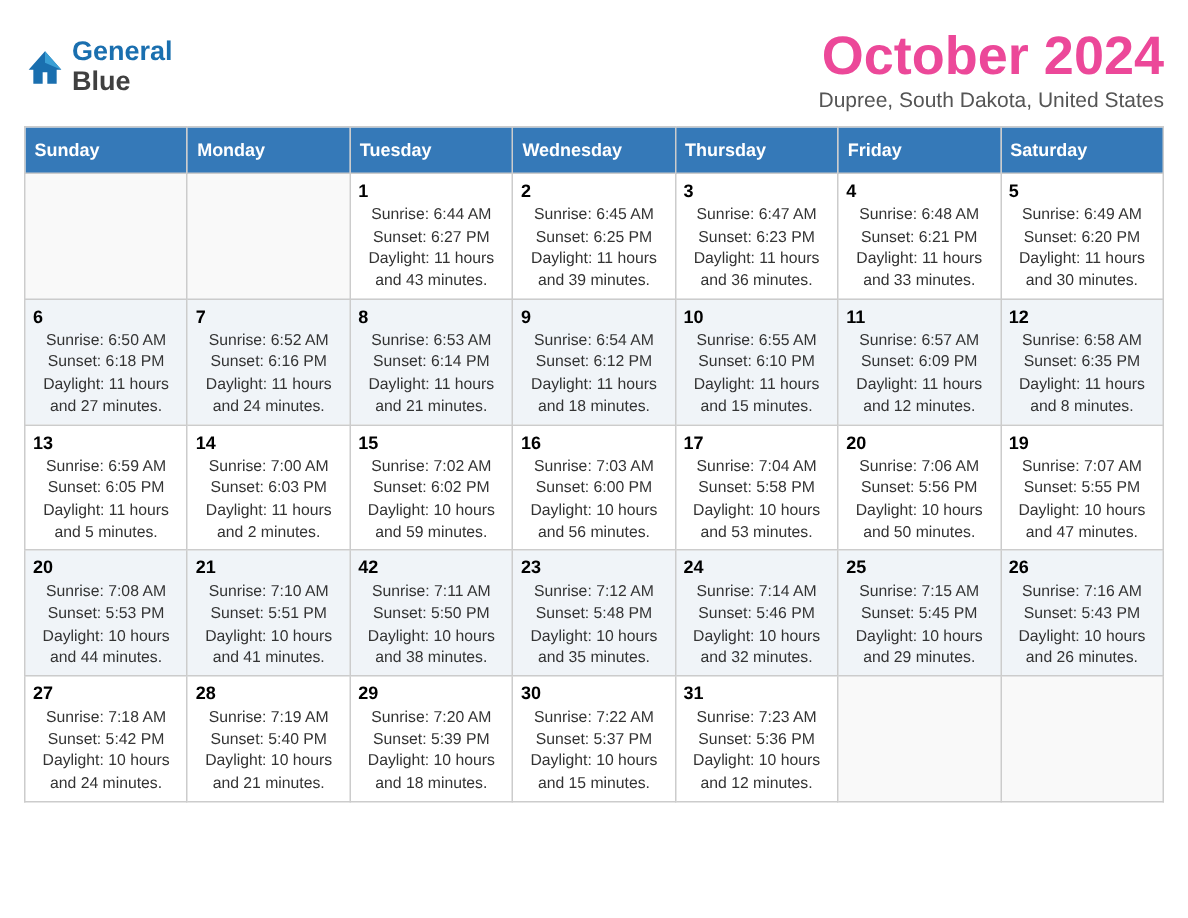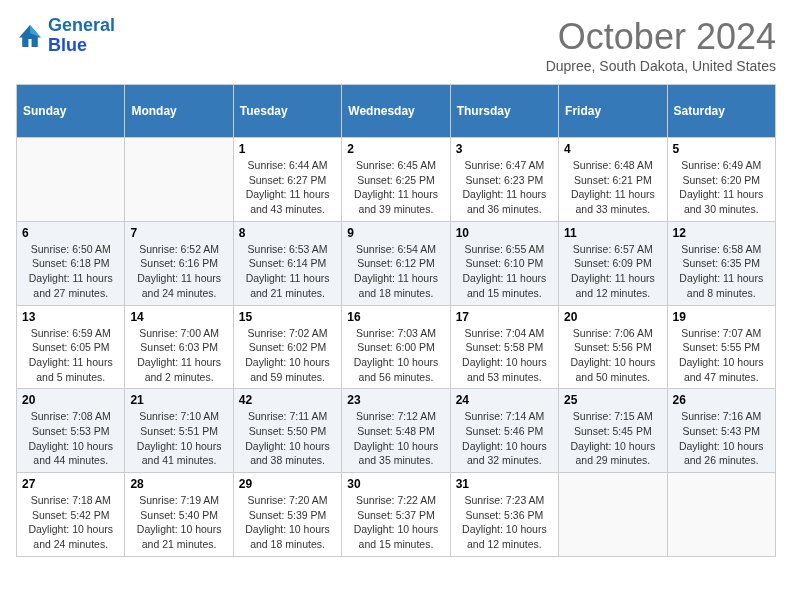--- a/index.html
+++ b/index.html
@@ -6,21 +6,21 @@
     body {
       font-family: Arial, sans-serif;
       background: #fff;
       width: 792px;
       min-height: 612px;
       padding: 16px;
     }
     .header {
       display: flex;
       justify-content: space-between;
-      align-items: flex-start;
+      align-items: center;
       margin-bottom: 10px;
     }
     .logo {
       display: flex;
       align-items: center;
       gap: 4px;
     }
     .logo-text {
       font-size: 18px;
       font-weight: bold;
@@ -32,37 +32,37 @@
     }
     .logo-icon {
       width: 28px;
       height: 28px;
     }
     .title-block {
       text-align: right;
     }
     .month-title {
       font-size: 36px;
-      font-weight: normal;
-      color: #737373;
+      font-weight: bold;
+      color: #ec4899;
     }
     .location {
       font-size: 14px;
       color: #555;
     }
     .calendar {
       width: 100%;
       border-collapse: collapse;
       font-size: 11px;
     }
     .calendar th {
       background-color: #3579b8;
       color: #fff;
       text-align: left;
-      padding: 19px 6px;
+      padding: 8px 6px;
       font-size: 12px;
       font-weight: bold;
       border: 1px solid #ccc;
     }
     .calendar td {
       border: 1px solid #ccc;
       vertical-align: top;
       padding: 4px 5px;
       width: 108px;
       min-height: 80px;
@@ -91,21 +91,21 @@
 <body>
 
 <div class="header">
   <div class="logo">
     <svg class="logo-icon" viewBox="0 0 36 36" xmlns="http://www.w3.org/2000/svg">
       <polygon points="18,4 32,20 28,20 28,32 20,32 20,22 16,22 16,32 8,32 8,20 4,20" fill="#1a6faf"></polygon>
       <polygon points="18,4 32,20 18,14" fill="#3a9fd5"></polygon>
     </svg>
     <div class="logo-text">
       <div><span>General</span></div>
-      <div style="color:#1d4ed8;">Blue</div>
+      <div style="color:#404040;">Blue</div>
     </div>
   </div>
   <div class="title-block">
     <div class="month-title">October 2024</div>
     <div class="location">Dupree, South Dakota, United States</div>
   </div>
 </div>
 
 <table class="calendar">
   <thead>

